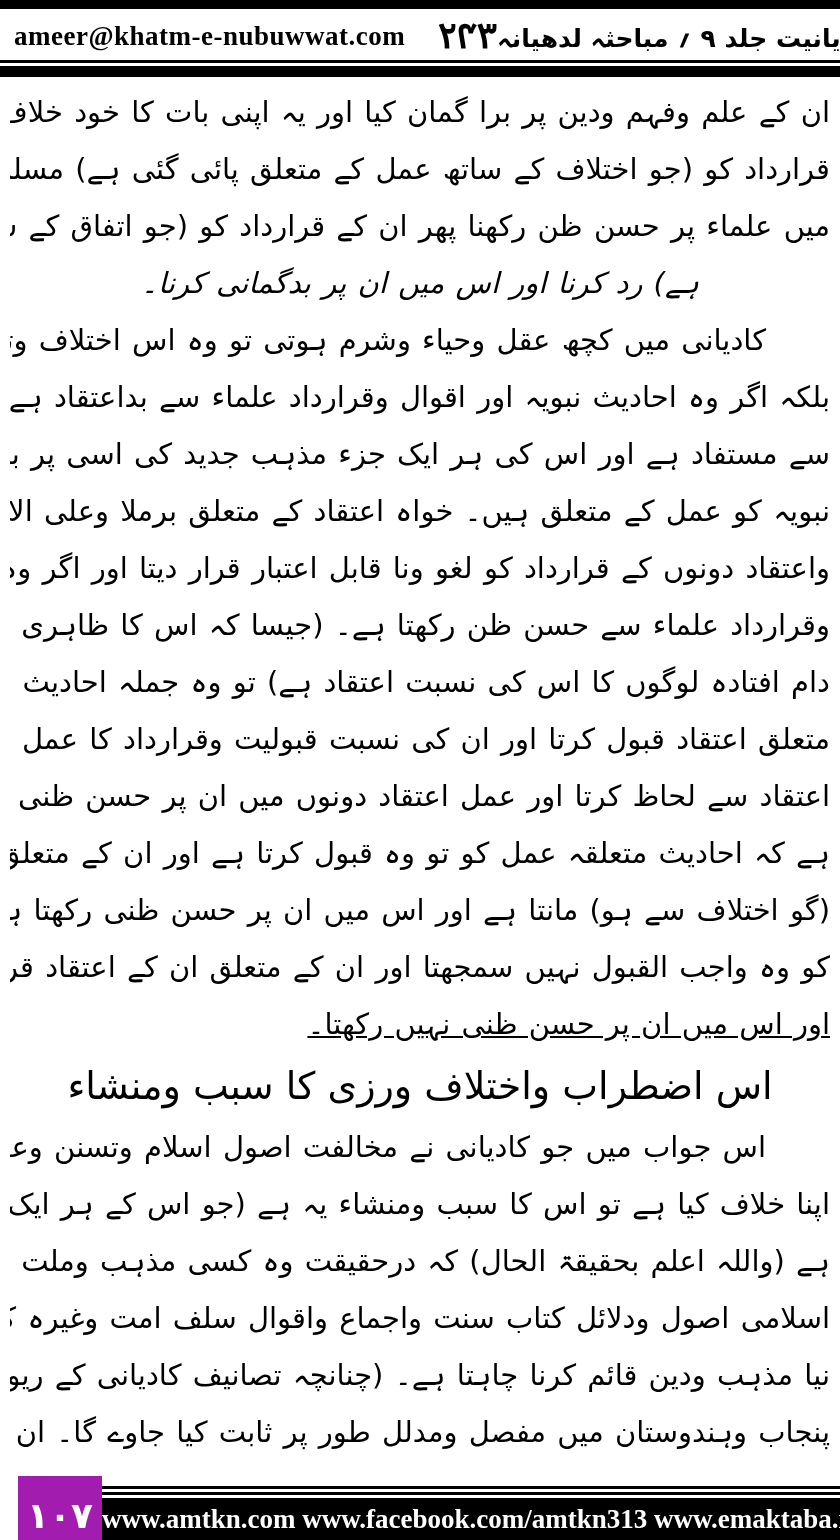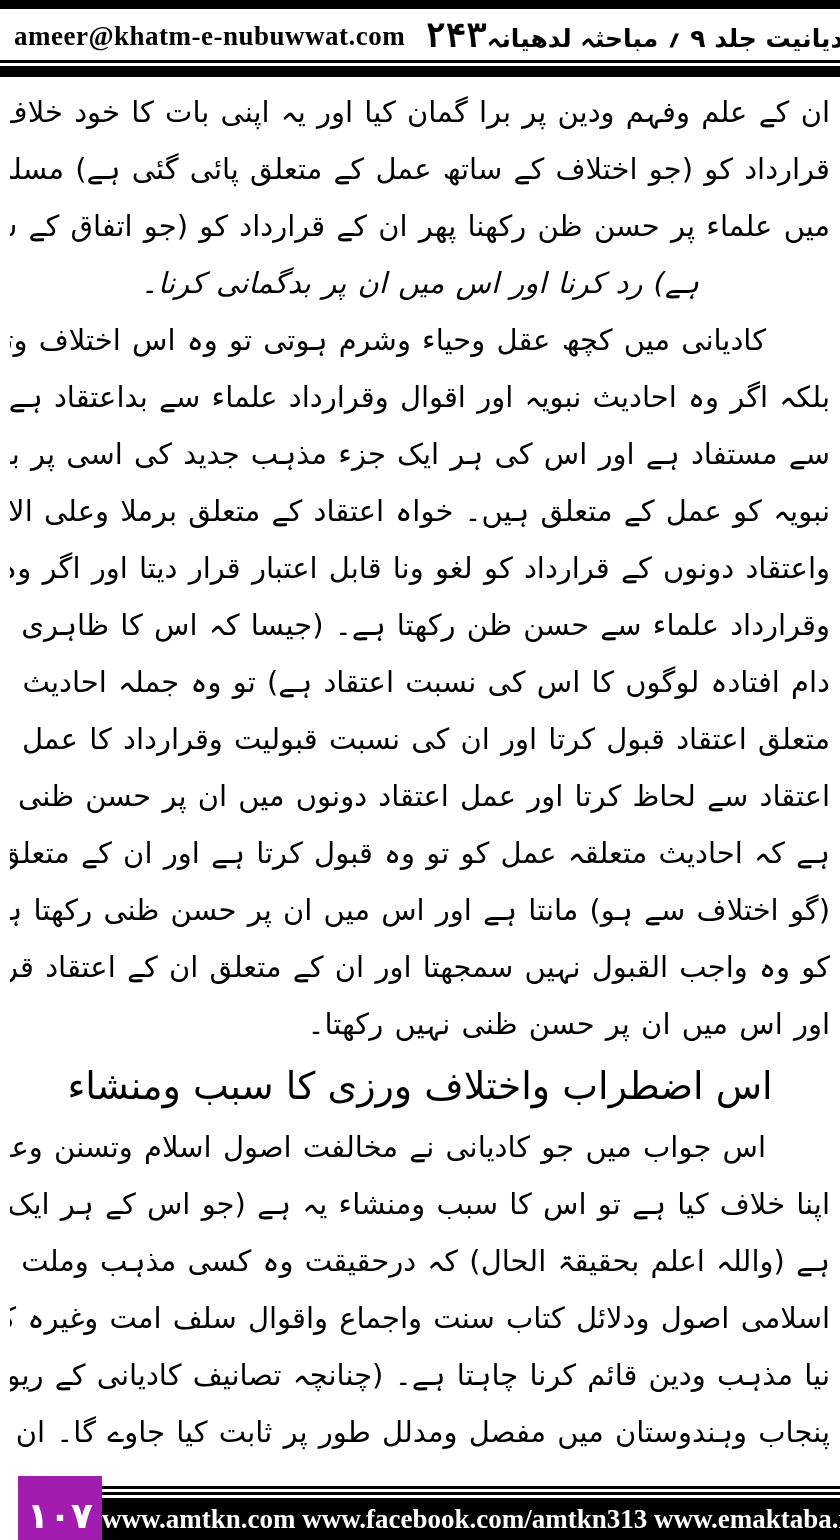--- a/index.html
+++ b/index.html
@@ -22,23 +22,23 @@
     width: 840px; height: 48px;
     display: flex; align-items: center;
     padding: 0 14px;
   }
   .header-email {
     font-family: "Liberation Serif", serif;
     font-weight: bold; font-size: 27px; letter-spacing: 0.5px;
     white-space: nowrap;
   }
   .header-pagenum {
-    font-family: Liberation Mono, monospace;
+    font-family: Liberation Serif, serif;
     font-weight: bold; font-size: 34px;
-    margin-left: 20px; direction: rtl;
+    margin-left: 32px; direction: rtl;
     white-space: nowrap;
   }
   .header-title {
     margin-left: auto;
     direction: rtl;
     font-size: 25px; font-weight: bold;
     white-space: nowrap;
     padding-top: 4px;
   }
   .header-rule {
@@ -59,21 +59,21 @@
     line-height: 57px;
     height: 57px;
     white-space: nowrap;
     overflow: hidden;
     text-align: justify;
     text-align-last: justify;
     -moz-text-align-last: justify;
     word-spacing: 2px;
   }
   .line-center { text-align: center; text-align-last: center; font-style: italic; }
-  .line-right  { text-align: right;  text-align-last: right; }
+  .line-right  { text-align: right;  text-align-last: right; text-decoration: underline; }
   .indent { padding-right: 64px; }
   .section-heading {
     direction: rtl;
     text-align: center;
     font-size: 38px; font-weight: normal;
     line-height: 66px; height: 66px;
     white-space: nowrap;
   }
 
   

